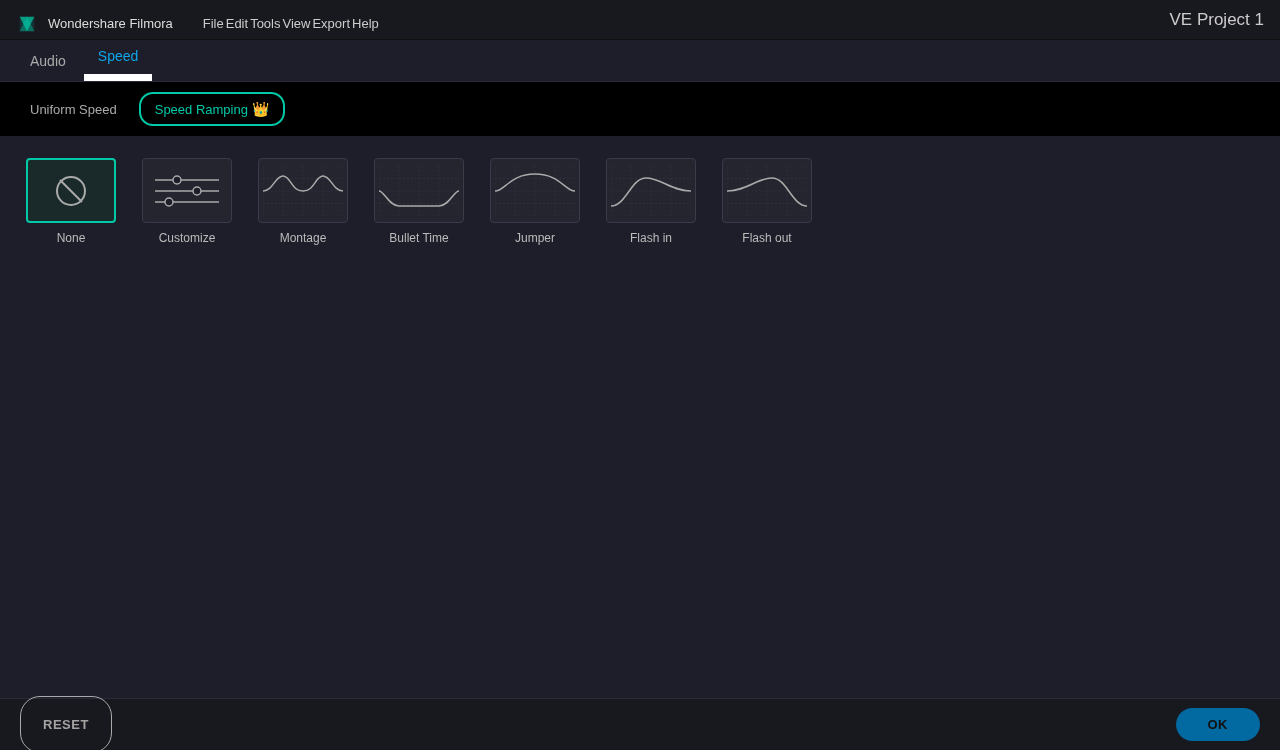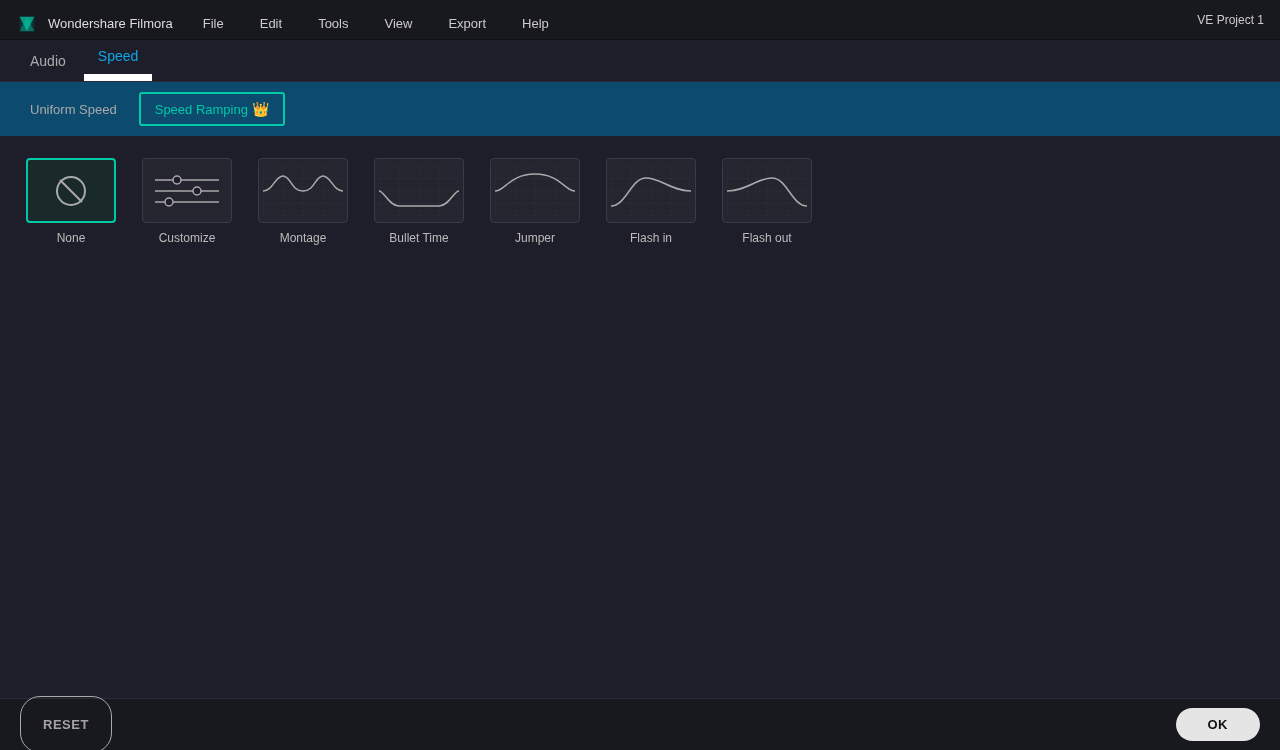--- a/index.html
+++ b/index.html
@@ -33,30 +33,30 @@
       width: 22px;
       height: 22px;
     }
     .app-name {
       font-size: 13px;
       color: #ddd;
       font-weight: 500;
     }
     .titlebar-menu {
       display: flex;
-      gap: 36px;
+      gap: 2px;
       margin-left: 20px;
     }
     .titlebar-menu span {
       font-size: 13px;
       color: #ccc;
       cursor: pointer;
     }
     .titlebar-right {
-      font-size: 12px;
+      font-size: 17px;
       color: #ccc;
       text-align: center;
     }
 
     
     .tab-bar {
       display: flex;
       align-items: flex-end;
       background: #1e1e2a;
       padding: 0 16px;
@@ -73,35 +73,35 @@
     }
     .tab-item.active {
       color: #0ea5e9;
       border-bottom: 7px solid #ffffff;
     }
 
     
     .subtab-bar {
       display: flex;
       align-items: center;
-      background: #0c4a6e;
+      background: #000000;
       padding: 10px 16px;
       gap: 8px;
     }
     .subtab-item {
       font-size: 13px;
       color: #aaa;
       padding: 7px 14px;
       cursor: pointer;
       border-radius: 3px;
     }
     .subtab-item.active {
       color: #00c9a7;
       border: 2px solid #00c9a7;
-      border-radius: 3px;
+      border-radius: 14px;
     }
     .subtab-crown {
       font-size: 14px;
       margin-left: 4px;
     }
 
     
     .content-area {
       padding: 16px 20px;
       background: #1e1e2a;
@@ -173,21 +173,21 @@
       border: 1.5px solid #aaa;
       color: #a3a3a3;
       font-size: 13px;
       font-weight: 600;
       padding: 20px 22px;
       border-radius: 20px;
       cursor: pointer;
       letter-spacing: 0.5px;
     }
     .btn-ok {
-      background: #e5e5e5;
+      background: #0369a1;
       border: none;
       color: #111;
       font-size: 13px;
       font-weight: 700;
       padding: 9px 32px;
       border-radius: 20px;
       cursor: pointer;
       letter-spacing: 0.5px;
     }
   </style>

